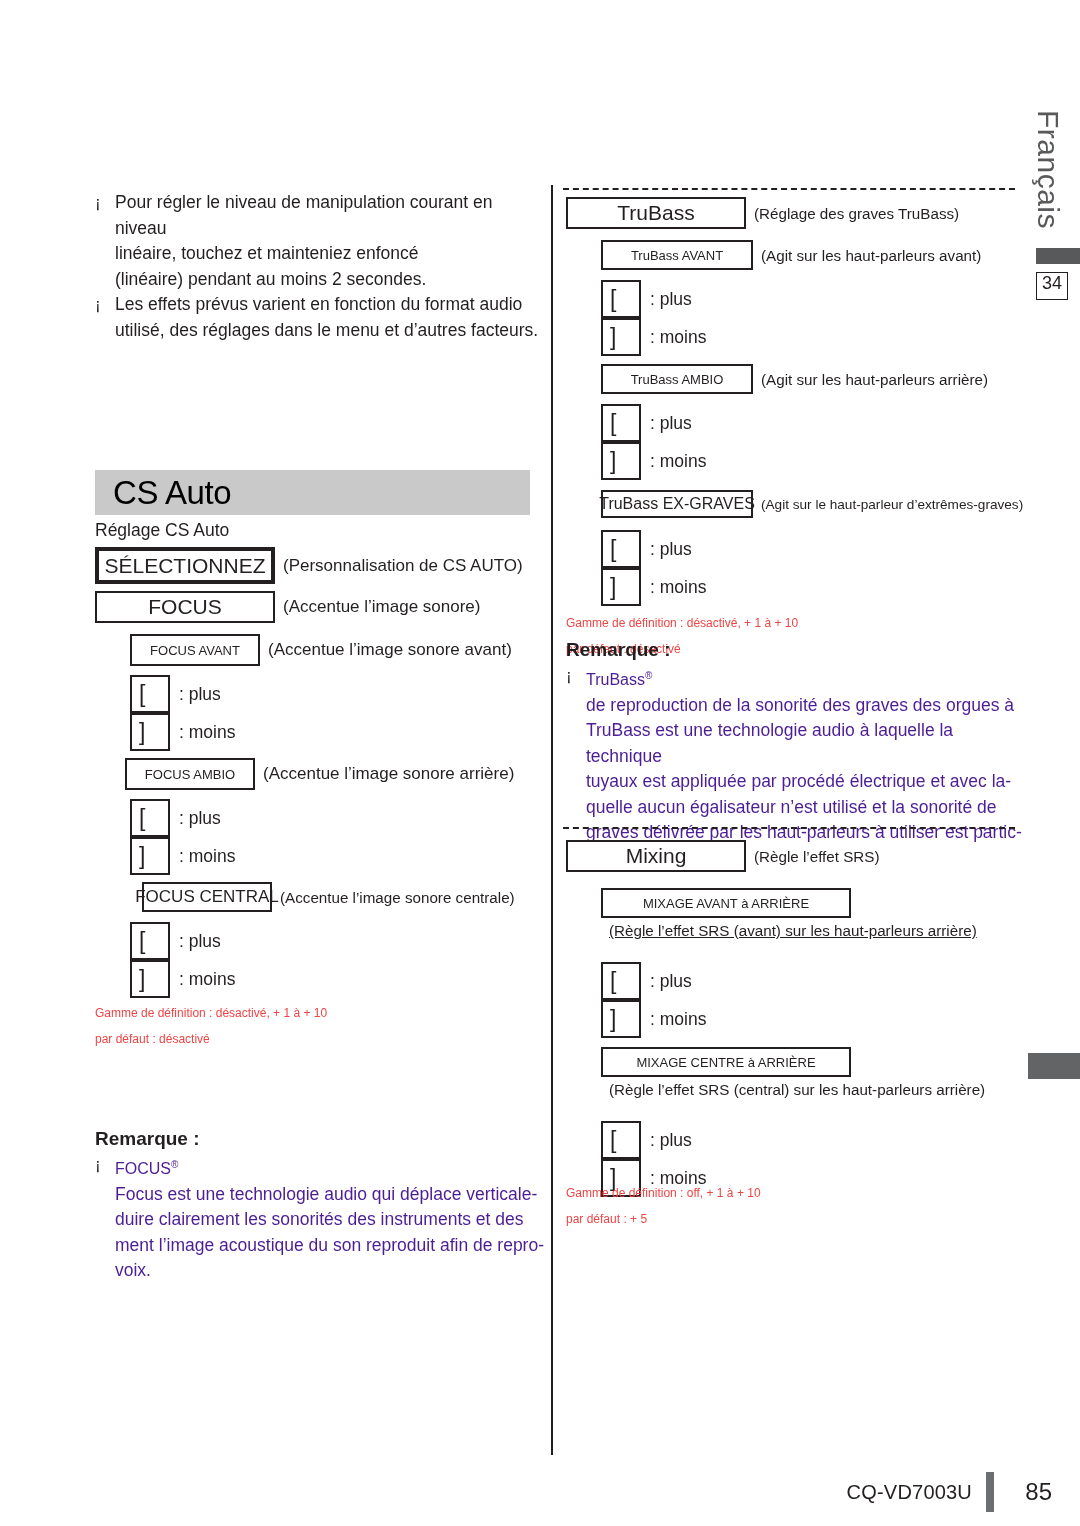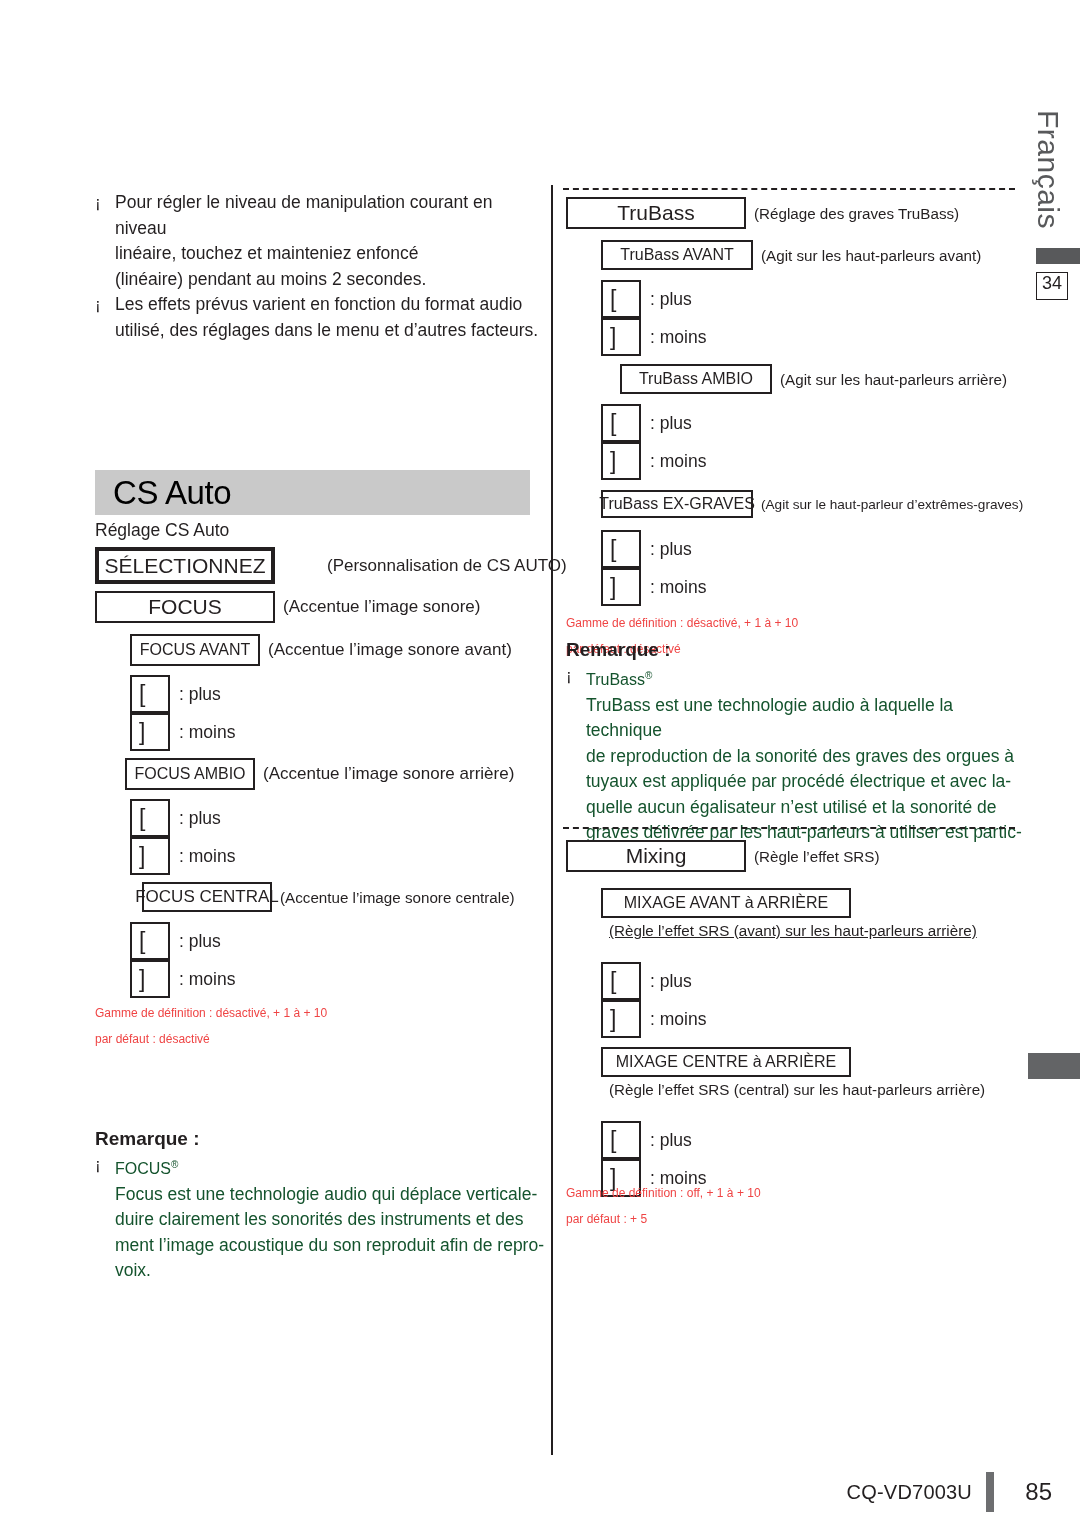--- a/index.html
+++ b/index.html
@@ -67,41 +67,41 @@
 
   
   .krow{position:absolute;display:flex;align-items:center;}
   .kbox{
     border:2px solid #231f20;background:#fff;
     display:flex;align-items:center;justify-content:center;
     box-sizing:border-box;
     font-size:21px;color:#231f20;white-space:nowrap;
   }
   .kbox.thick{border-width:4px;}
-  .kbox.lbl17{font-size:16px;}
+  .kbox.lbl17{font-size:13px;}
   .kbox.lbl16{font-size:17px;}
   .kdesc{margin-left:8px;font-size:17px;color:#231f20;white-space:nowrap;}
   .kdesc.sm{font-size:15.2px;}
   .kdesc.xs{font-size:13.6px;}
 
   
   .brbox{
     width:40px;height:38px;border:2px solid #231f20;box-sizing:border-box;
     background:#fff;display:flex;align-items:center;
     padding-left:7px;font-size:23px;line-height:1;color:#231f20;
   }
   .brlabel{margin-left:9px;font-size:17.5px;color:#231f20;}
 
   
   .rangebox{position:absolute;text-align:left;font-size:12px;line-height:26px;color:#ef4444;}
 
   
   .remark-title{position:absolute;font-size:19px;font-weight:bold;color:#231f20;}
   .remark-body{position:absolute;}
-  .remark-body .rline{font-size:17.5px;line-height:25.5px;color:#14532d;}
+  .remark-body .rline{font-size:17.5px;line-height:25.5px;color:#4c1d95;}
   .sup{font-size:10px;vertical-align:super;}
 
   
   .dashrule{
     position:absolute;height:0;
     border-top:2px dashed #231f20;
   }
 
   
   .footer-model{
@@ -148,21 +148,21 @@
         <div>utilisé, des réglages dans le menu et d’autres facteurs.</div>
       </div>
     </div>
   </div>
 
   <div class="band" style="left:95px;top:470px;width:435px;height:45px;">
     <h2>CS Auto</h2>
   </div>
   <div class="txt" style="position:absolute;left:95px;top:518px;">Réglage CS Auto</div>
 
-  <div class="krow" style="left:95px;top:547px;gap:44px;">
+  <div class="krow" style="left:95px;top:547px;">
     <div class="kbox thick" style="width:180px;height:37px;">SÉLECTIONNEZ</div>
     <div class="kdesc">(Personnalisation de CS AUTO)</div>
   </div>
 
   <div class="krow" style="left:95px;top:591px;">
     <div class="kbox" style="width:180px;height:32px;">FOCUS</div>
     <div class="kdesc">(Accentue l’image sonore)</div>
   </div>
 
   <div class="krow" style="left:130px;top:634px;">
@@ -236,21 +236,21 @@
   </div>
   <div class="krow" style="left:601px;top:280px;">
     <div class="brbox">[</div>
     <div class="brlabel">: plus</div>
   </div>
   <div class="krow" style="left:601px;top:318px;">
     <div class="brbox">]</div>
     <div class="brlabel">: moins</div>
   </div>
 
-  <div class="krow" style="left:601px;top:364px;margin-left:19px;">
+  <div class="krow" style="left:601px;top:364px;">
     <div class="kbox lbl17" style="width:152px;height:30px;">TruBass AMBIO</div>
     <div class="kdesc sm">(Agit sur les haut-parleurs arrière)</div>
   </div>
   <div class="krow" style="left:601px;top:404px;">
     <div class="brbox">[</div>
     <div class="brlabel">: plus</div>
   </div>
   <div class="krow" style="left:601px;top:442px;">
     <div class="brbox">]</div>
     <div class="brlabel">: moins</div>
@@ -274,22 +274,22 @@
     <div>par défaut : désactivé</div>
   </div>
 
   <div class="remark-title" style="left:566px;top:639px;">Remarque :</div>
   <div class="remark-body" style="left:566px;top:663px;width:460px;">
     <div style="display:flex;">
       <div class="bullet">¡</div>
       <div class="rline" style="font-size:16px;"><span>TruBass</span><span class="sup">®</span></div>
     </div>
     <div style="margin-left:20px;">
+      <div class="rline">de reproduction de la sonorité des graves des orgues à</div>
       <div class="rline">TruBass est une technologie audio à laquelle la technique</div>
-      <div class="rline">de reproduction de la sonorité des graves des orgues à</div>
       <div class="rline">tuyaux est appliquée par procédé électrique et avec la-</div>
       <div class="rline">quelle aucun égalisateur n’est utilisé et la sonorité de</div>
       <div class="rline">graves délivrée par les haut-parleurs à utiliser est partic-</div>
       <div class="rline">ulièrement riche.</div>
     </div>
   </div>
 
   <div class="dashrule" style="left:563px;top:827px;width:452px;"></div>
 
   <div class="krow" style="left:566px;top:840px;">

